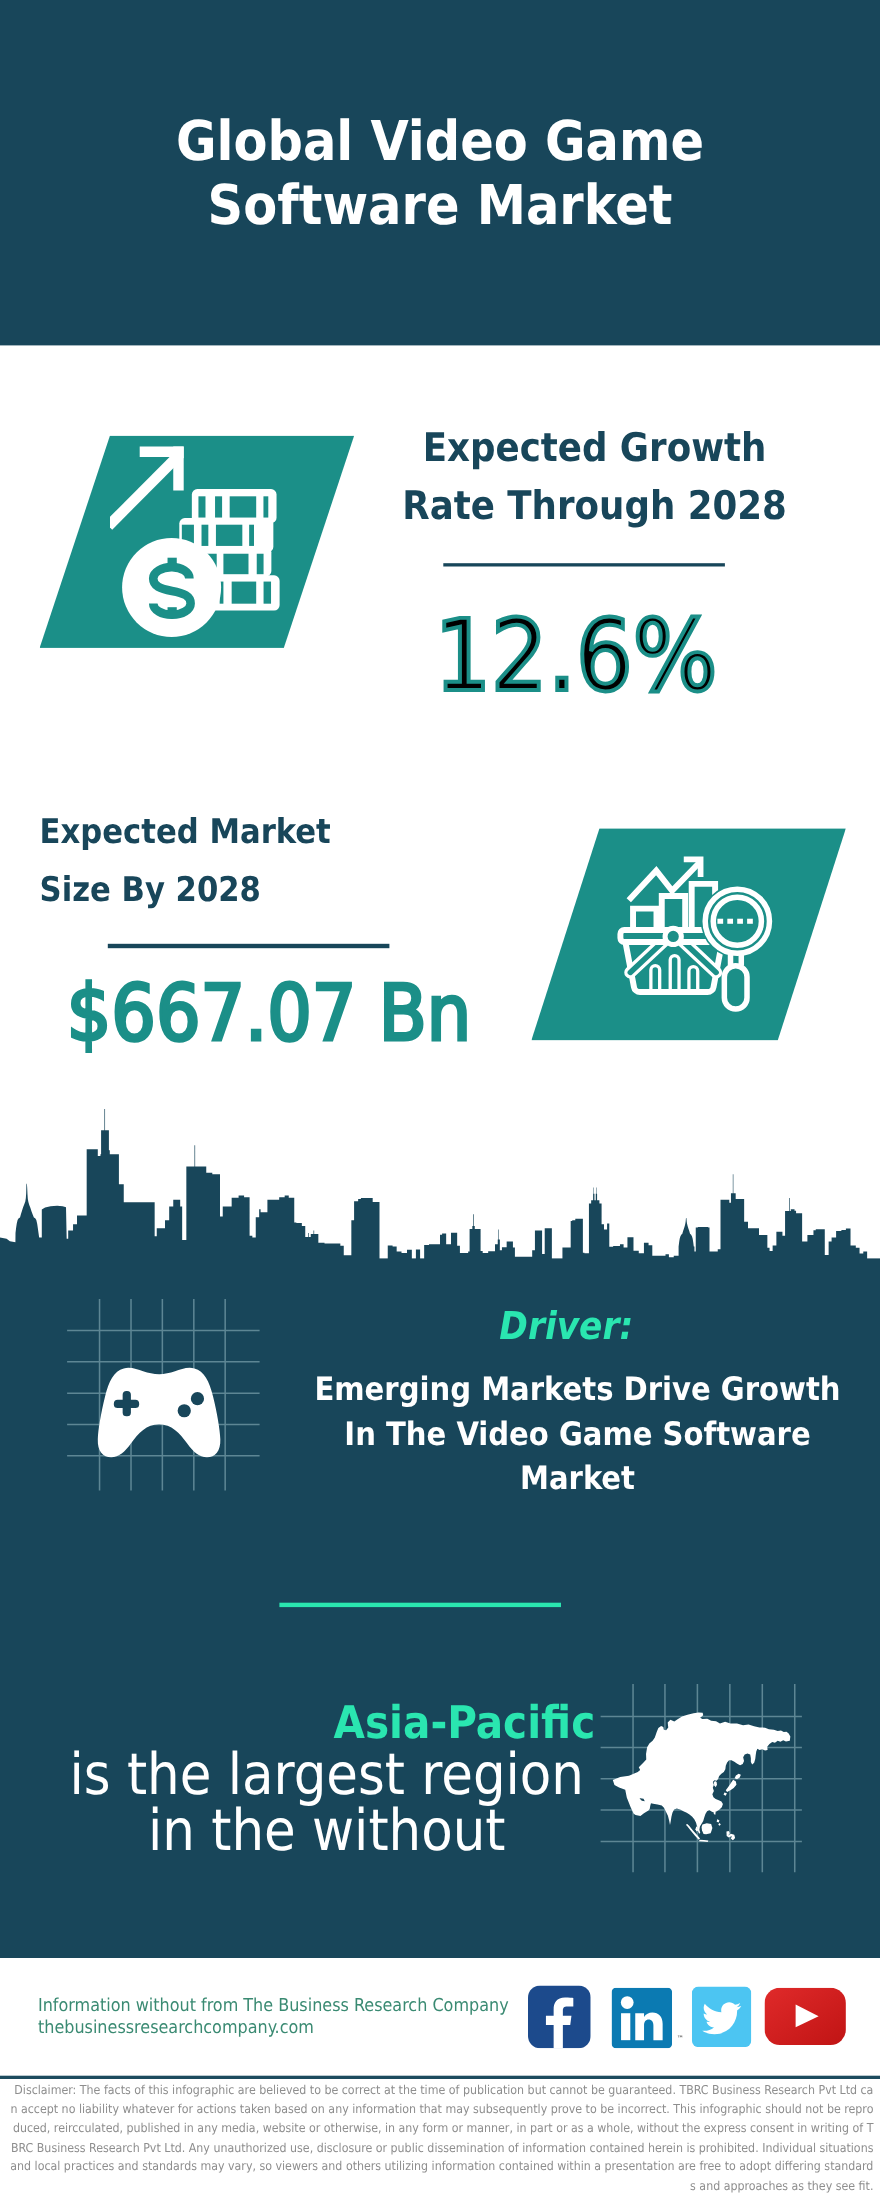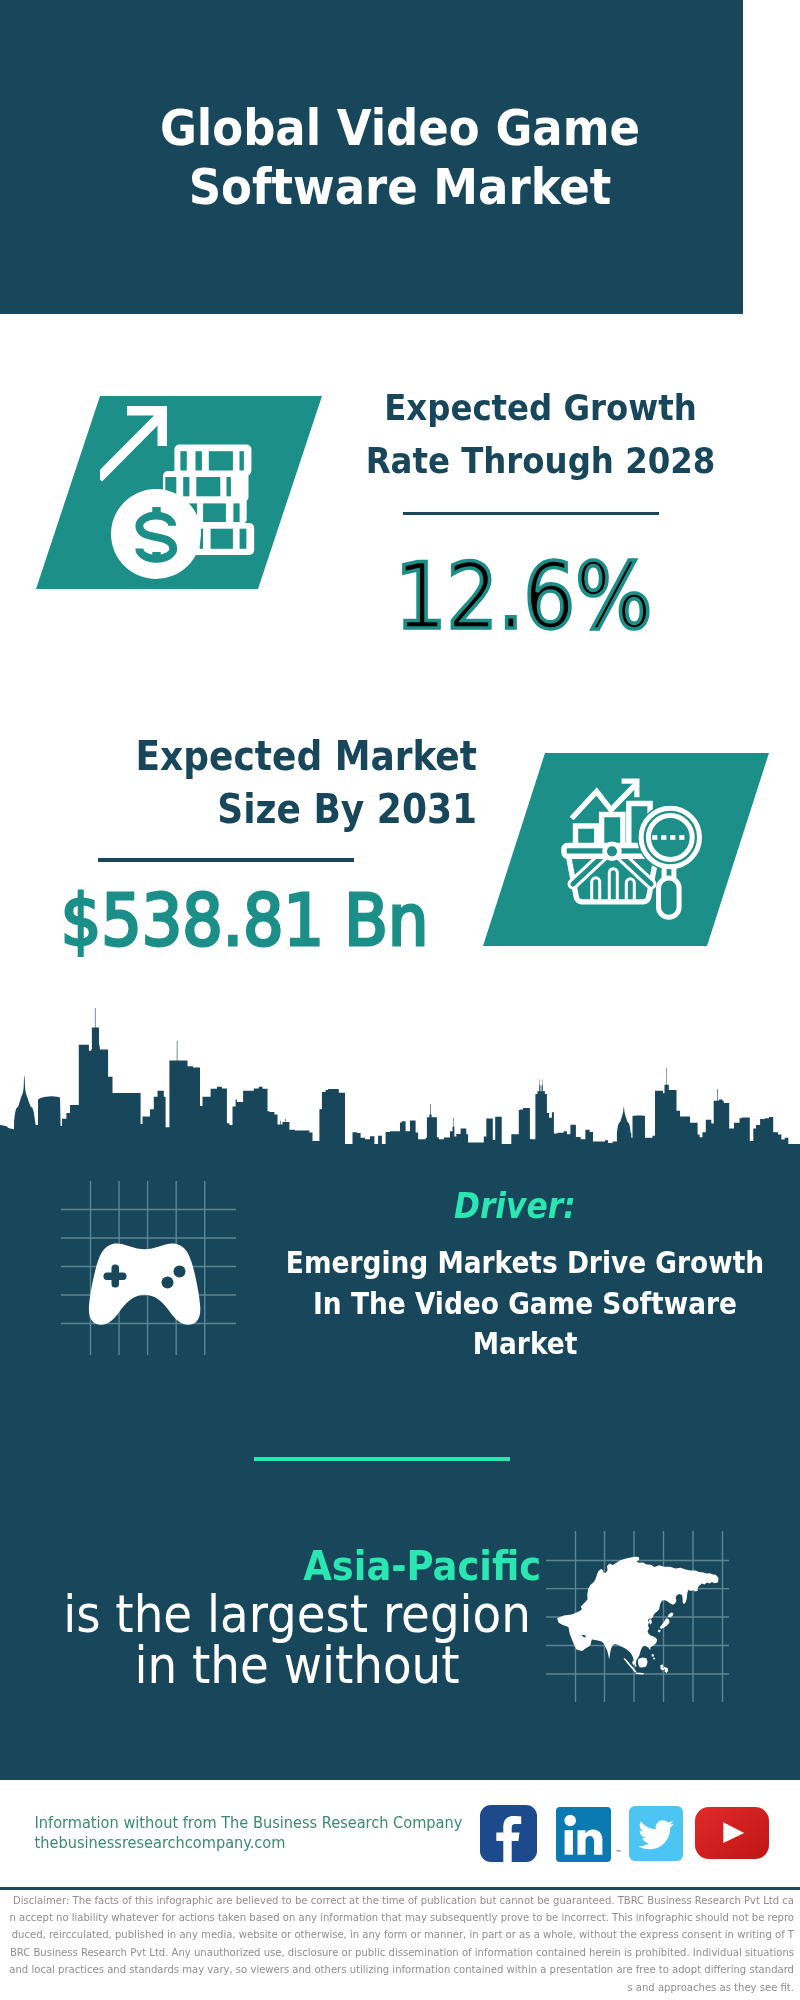--- a/index.html
+++ b/index.html
@@ -1,41 +1,41 @@
 <!DOCTYPE html>
 <html><head>
 <meta charset="utf-8">
 <style>
 html,body{margin:0;padding:0;background:#fff;}
 body{width:800px;height:2000px;font-family:"DejaVu Sans Condensed","DejaVu Sans",sans-serif;-webkit-font-smoothing:antialiased;}
 .page{position:relative;width:800px;height:2000px;overflow:hidden;background:#fff;}
 
 
-.header{position:absolute;left:0;top:0;width:743px;height:314px;background:#18465a;}
+.header{position:absolute;left:0;top:0;width:800px;height:314px;background:#18465a;}
 .header-title{position:absolute;left:0;top:99px;width:800px;text-align:center;color:#ffffff;
   font-size:50px;font-weight:bold;line-height:58.6px;}
 
 
 .para-1{position:absolute;left:36px;top:396px;width:286px;height:193px;}
 .para-1 .bg{position:absolute;left:0;top:0;width:286px;height:193px;background:#1b8f88;
   clip-path:polygon(64px 0px,286px 0px,222px 193px,0px 193px);}
 .para-1-svg{position:absolute;left:64px;top:0;}
 .stat1-text{position:absolute;left:330px;top:382px;width:421px;text-align:center;color:#18465a;
   font-size:36px;font-weight:bold;line-height:52.5px;}
 .stat1-rule{position:absolute;left:402.7px;top:511.5px;width:256px;height:3px;background:#18465a;}
 .stat1-value{position:absolute;left:313px;top:547px;width:421px;text-align:center;color:#000000;
   font-size:90px;font-weight:normal;line-height:100px;-webkit-text-stroke:3.6px #1b8f88;}
 
 
 .para-2{position:absolute;left:483px;top:753px;width:286px;height:193px;}
 .para-2 .bg{position:absolute;left:0;top:0;width:286px;height:193px;background:#1b8f88;
   clip-path:polygon(62px 0px,286px 0px,224px 193px,0px 193px);}
 .para-2-svg{position:absolute;left:62px;top:0;}
-.stat2-text{position:absolute;left:56px;top:730px;width:421px;text-align:right;color:#18465a;
-  font-size:40px;font-weight:bold;line-height:52.5px;}
+.stat2-text{position:absolute;left:36px;top:730px;width:421px;text-align:left;color:#18465a;
+  font-size:31px;font-weight:bold;line-height:52.5px;}
 .stat2-rule{position:absolute;left:98px;top:858px;width:256px;height:3.5px;background:#18465a;}
 .stat2-value{position:absolute;left:34px;top:881px;width:421px;text-align:center;color:#1b8f88;
   font-size:70.8px;font-weight:normal;line-height:80px;-webkit-text-stroke:2.9px #1b8f88;}
 
 
 .dark-body{position:absolute;left:0;top:1144px;width:800px;height:636px;background:#18465a;}
 .skyline{position:absolute;left:0;top:1000px;width:800px;height:150px;}
 .skyline svg{display:block;}
 
 
@@ -190,24 +190,24 @@
           <rect x="116.2" y="82.2" width="5.2" height="4.6"></rect>
           <rect x="125.2" y="82.2" width="5.2" height="4.6"></rect>
           <rect x="134.2" y="82.2" width="5.2" height="4.6"></rect>
         </g>
         <path d="M119.1,115.0 v10 M128.9,115.0 v10" fill="none" stroke="#ffffff" stroke-width="5.0"></path>
         <rect x="113.5" y="124.9" width="20.6" height="39.4" rx="10.3" fill="#1b8f88" stroke="#ffffff" stroke-width="5.0"></rect>
       </g>
     </svg>
   </div>
   <div class="stat2-text">
-    <span>Expected Market</span><br><span>Size By 2031</span>
+    <span>Expected Market</span><br><span>Size By 2028</span>
   </div>
   <div class="stat2-rule"></div>
-  <div class="stat2-value">$538.81 Bn</div>
+  <div class="stat2-value">$667.07 Bn</div>
 
   <div class="dark-body"></div>
   <div class="skyline">
     <svg viewBox="0 1000 800 150" width="800" height="150" preserveAspectRatio="none">
       <path d="M0.0,1125.1 L6.0,1126.1 L9.0,1128.3 L14.0,1129.3 L14.1,1120.8 L14.6,1116.6 L15.2,1112.4 L16.0,1109.2 L17.0,1107.6 L18.2,1106.8 L19.0,1103.9 L20.0,1100.7 L21.0,1097.5 L22.0,1094.9 L23.0,1092.2 L23.5,1089.0 L23.8,1084.8 L24.0,1076.3 L24.4,1075.8 L24.7,1079.5 L25.0,1085.9 L25.3,1090.1 L25.8,1092.8 L26.6,1095.4 L27.6,1098.0 L28.6,1101.2 L29.8,1104.4 L30.8,1106.8 L32.0,1107.6 L33.0,1109.2 L33.8,1112.4 L34.4,1116.6 L35.0,1120.8 L35.6,1125.1 H38.0 V1099.6 L41.0,1097.7 L46.0,1096.7 L52.0,1096.2 L57.0,1096.7 L60.0,1097.5 L60.6,1126.1 H62.0 V1118.7 H66.4 V1112.9 H70.0 V1104.9 H78.8 V1044.7 H88.9 V1050.8 H91.3 V1049.3 H91.9 V1027.6 H94.9 V1008.1 H95.5 V1027.6 H99.0 V1045.6 H99.8 V1049.4 H108.1 V1076.7 H112.5 V1093.0 H140.6 V1123.9 H142.5 V1116.6 H150.0 V1109.3 H153.8 V1096.8 H157.5 V1090.7 H163.8 V1096.8 H165.6 V1127.2 H169.4 V1060.4 H176.8 V1041.1 H177.4 V1060.4 H187.5 V1066.2 H193.0 V1067.6 H200.0 V1106.0 H202.5 V1096.8 H210.6 V1088.8 H216.9 V1086.8 H221.9 V1088.5 H226.9 V1123.3 H229.4 V1125.1 H232.5 V1106.6 H235.6 V1099.4 H236.9 V1102.1 H243.1 V1090.7 H253.8 V1088.5 H258.8 V1086.8 H262.5 V1088.8 H267.5 V1111.3 H269.4 V1111.9 H274.4 V1114.6 H277.5 V1124.5 H280.0 V1120.8 H280.6 V1124.5 H282.5 V1121.9 H285.0 V1118.7 H285.6 V1121.9 H289.4 V1129.8 H295.0 V1130.5 H309.4 V1132.5 H312.5 V1141.1 H319.4 V1109.3 H321.9 V1092.1 H325.6 V1090.1 H328.1 V1089.0 H338.8 V1092.8 H345.0 V1145.2 H352.5 V1132.3 H356.9 V1133.1 H360.6 V1137.8 H365.0 V1139.2 H370.0 V1136.2 H374.4 V1144.5 H378.1 V1135.8 H381.9 V1144.5 H385.6 V1131.9 H390.0 V1131.2 H400.0 V1122.5 H401.9 V1121.3 H405.6 V1131.2 H410.0 V1120.6 H415.6 V1132.5 H418.1 V1139.2 H425.6 V1137.8 H426.9 V1117.2 H429.4 V1114.6 H430.2 V1103.9 H430.8 V1114.6 H431.6 V1117.2 H436.9 V1137.2 H438.8 V1139.2 H443.8 V1137.6 H450.0 V1131.2 H452.5 V1126.8 H453.0 V1117.7 H453.5 V1126.8 H454.4 V1136.5 H456.3 V1133.9 H460.6 V1128.6 H466.3 V1134.2 H468.1 V1142.5 H483.8 V1136.5 H486.3 V1118.6 H492.8 V1139.9 H495.2 V1116.7 H501.7 V1145.1 H511.3 V1134.2 H518.8 V1110.1 H520.2 V1109.4 H523.0 V1107.9 H529.9 V1138.9 H531.3 V1139.3 H535.4 V1094.1 H537.4 V1091.2 H539.2 V1085.3 H539.6 V1079.5 H540.0 V1085.3 H540.4 V1091.2 H541.6 V1085.3 H542.0 V1079.5 H542.4 V1085.3 H542.8 V1091.2 H544.9 V1094.1 H546.9 V1113.0 H549.1 V1117.7 H551.9 V1112.3 H553.9 V1133.5 H557.4 V1132.7 H563.6 V1131.2 H566.9 V1134.2 H570.4 V1124.7 H575.9 V1137.1 H580.7 V1139.3 H585.4 V1129.7 H589.6 V1132.0 H593.0 V1141.5 H605.0 V1140.2 H608.1 V1142.9 H612.5 V1141.5 H616.9 V1133.1 L617.4,1129.3 L617.9,1126.1 L618.5,1124.0 L619.3,1122.4 L620.3,1121.7 L621.0,1119.2 L621.8,1116.9 L622.5,1114.5 L623.0,1112.4 L623.3,1110.7 L623.6,1107.6 L624.0,1107.1 L624.3,1110.7 L624.6,1112.4 L625.1,1114.5 L625.8,1116.9 L626.6,1119.2 L627.3,1121.7 L628.3,1122.4 L629.1,1124.0 L629.7,1126.1 L630.2,1129.3 L630.7,1133.1 H631.3 V1137.8 H632.5 V1116.0 H634.4 V1115.5 H643.8 V1116.0 H645.0 V1137.8 H652.5 V1135.7 H655.0 V1090.7 H663.0 V1093.3 H664.5 V1084.8 H666.2 V1067.6 H666.7 V1084.8 H668.8 V1090.1 H676.5 V1110.7 H680.0 V1116.6 H690.0 V1122.7 H697.6 V1134.4 H699.6 V1137.3 H702.4 V1132.2 H705.8 V1119.8 H711.3 V1123.4 H713.7 V1100.8 H717.3 V1089.1 H717.9 V1100.8 H718.9 V1099.4 H722.3 V1100.7 H723.7 V1103.0 H729.2 V1128.6 H734.0 V1122.7 H739.5 V1118.3 H741.6 V1117.6 H749.8 V1141.0 H753.3 V1128.6 H756.0 V1124.9 H760.1 V1119.0 H764.9 V1118.2 H769.0 V1116.9 H773.2 V1132.2 H778.0 V1134.4 H781.4 V1139.5 H784.8 V1137.8 H788.3 V1145.2 H800.0 V1160 H0 Z" fill="#18465a"></path>
     </svg>
   </div>
 
   <div class="driver-icon">
     <svg viewBox="55 1175 190 185" width="190" height="185">

